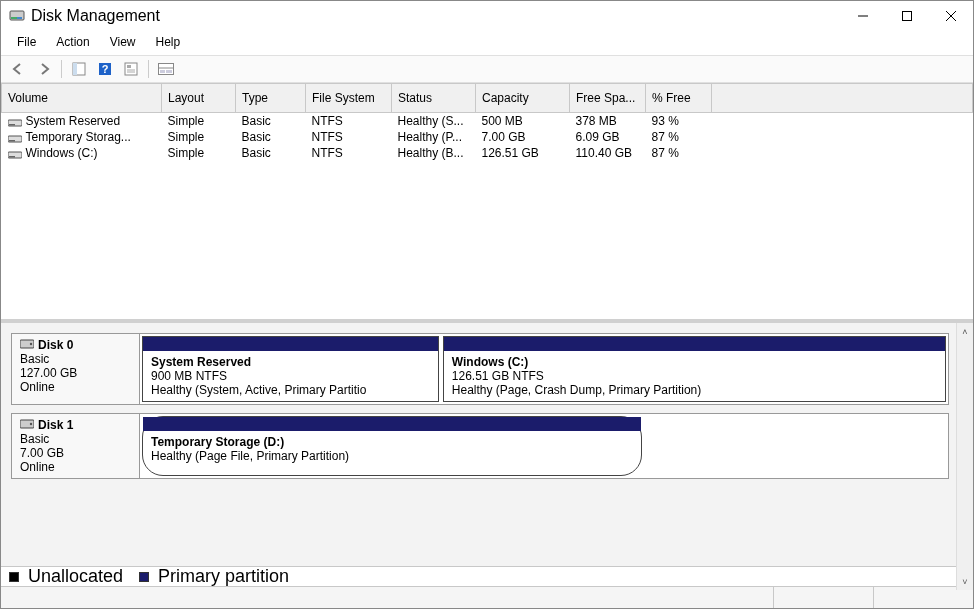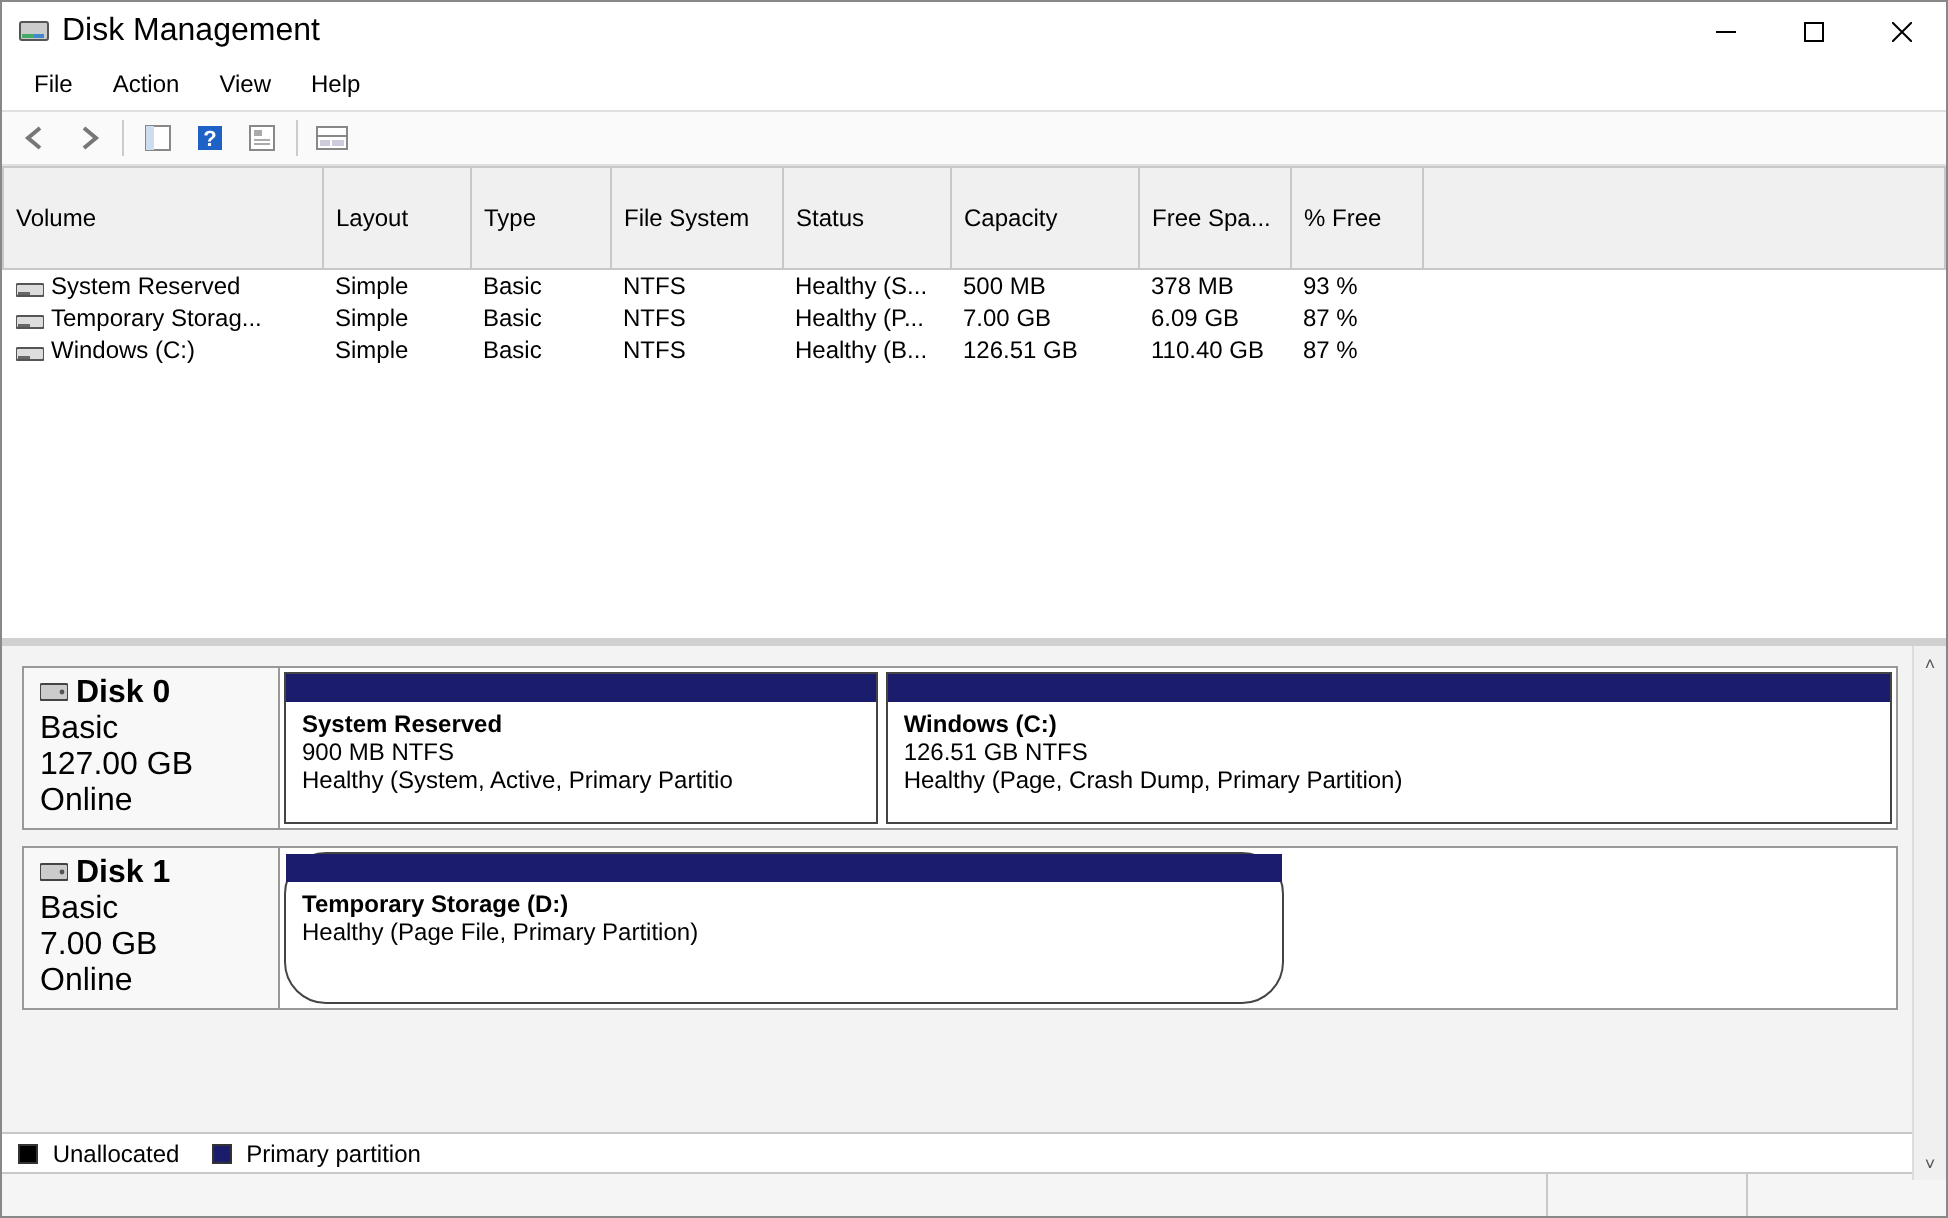--- a/index.html
+++ b/index.html
@@ -42,21 +42,21 @@
     flex: 0 0 240px;
     border-bottom: 4px solid #d0d0d0;
     overflow:auto;
   }
   table.vol-table { width:100%; border-collapse: collapse; }
   table.vol-table th {
     text-align:left;
     font-weight:normal;
     background:#f0f0f0;
     border:1px solid #c8c8c8;
-    padding: 18px 6px;
+    padding: 7px 6px;
     font-size:12px;
     white-space:nowrap;
     overflow:hidden;
     position:relative;
   }
   table.vol-table td {
     padding: 1px 6px;
     white-space:nowrap;
     overflow:hidden;
   }
@@ -76,41 +76,41 @@
     display:flex;
     background:#fff;
     border:1px solid #999;
     margin: 4px 24px 8px 4px;
   }
   .disk-header {
     width:128px;
     border-right:1px solid #999;
     padding: 4px 8px;
     background:#f8f8f8;
-    font-size:16px;
+    font-size:12px;
   }
   .disk-header .dname { font-weight:bold; display:flex; align-items:center; gap:4px;}
   .disk-parts { flex:1; display:flex; padding:0; }
   .partition {
     border: 1px solid #444;
     margin: 2px;
     display:flex;
     flex-direction:column;
     min-width: 60px;
   }
   .part-bar { height:14px; background:#1b1c6b; }
   .part-body { padding:4px 8px; }
   .part-body .pname { font-weight:bold; }
 
   .legend {
     display:flex; align-items:center; gap:16px;
     padding: 2px 8px;
     border-top:1px solid #c8c8c8;
     background:#fff;
-    font-size:12px;
+    font-size:18px;
     height:20px;
   }
   .lg-box { display:inline-block; width:10px; height:10px; border:1px solid #333; margin-right:4px; vertical-align:middle;}
   .statusbar {
     height:22px;
     border-top:1px solid #c8c8c8;
     background:#f5f5f5;
     display:flex;
   }
   .statusbar .cell {

